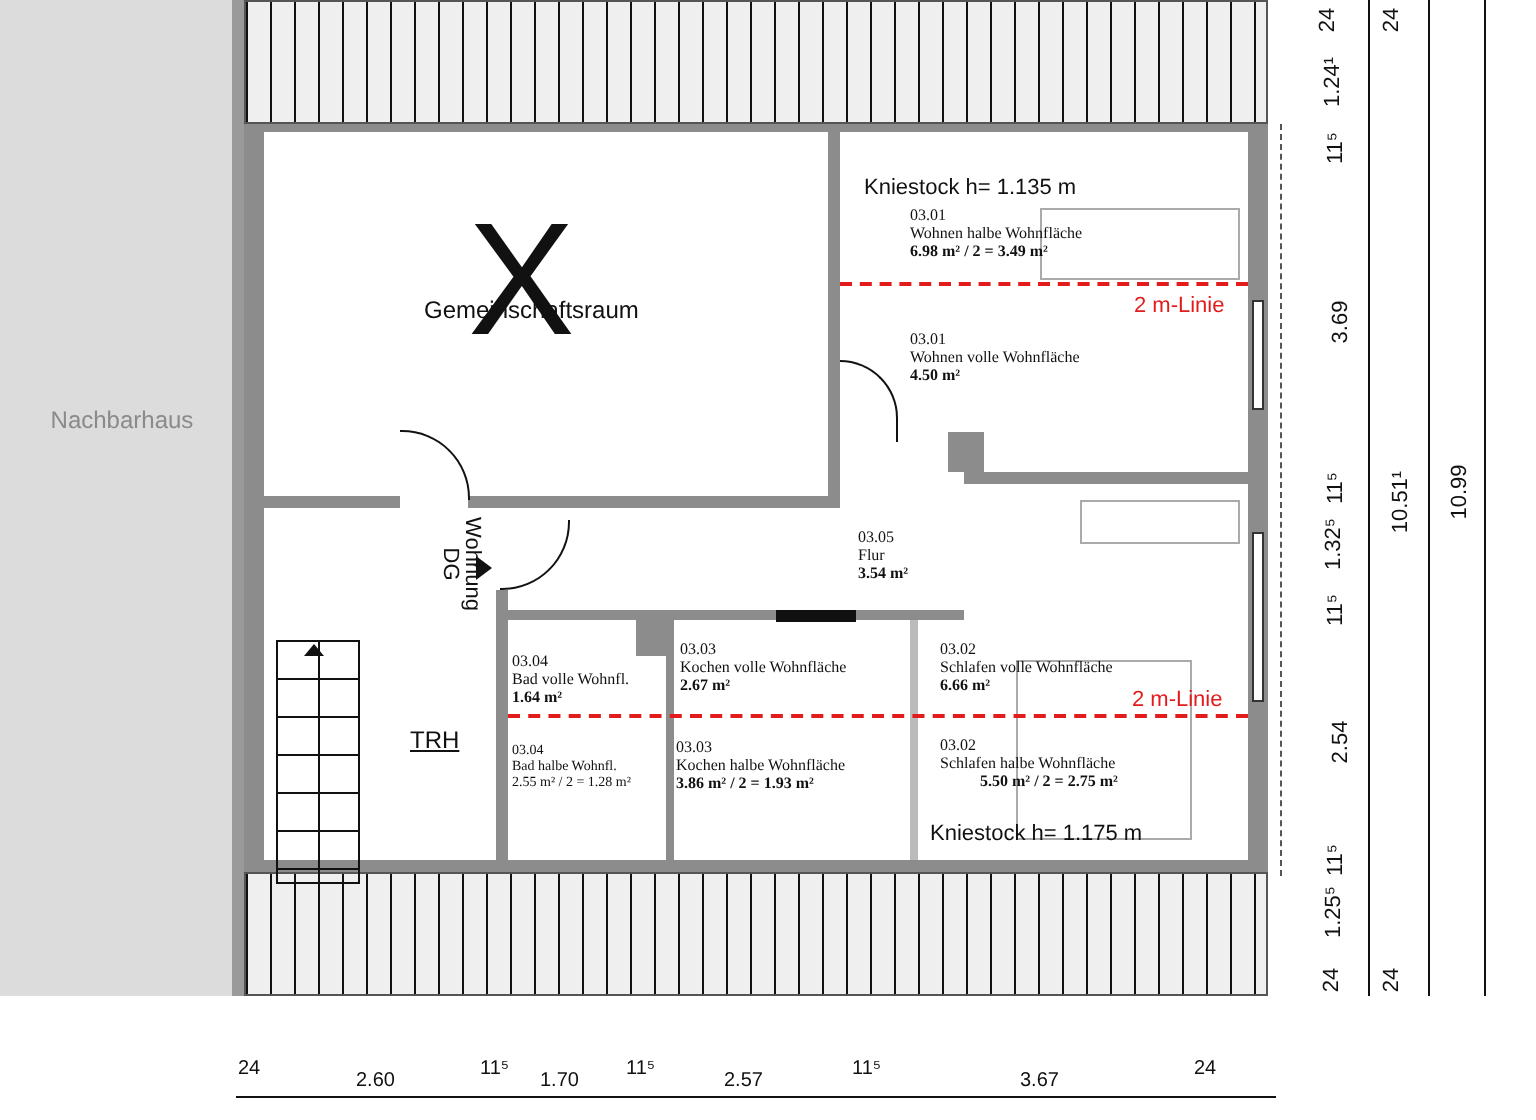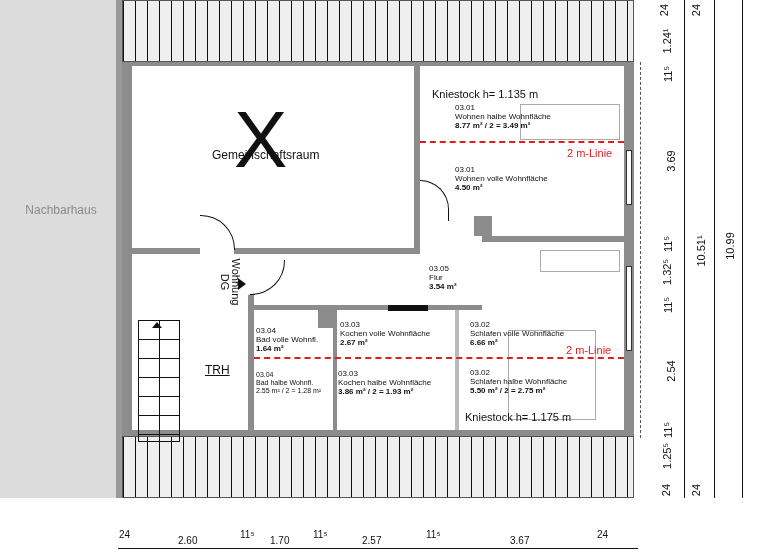--- a/index.html
+++ b/index.html
@@ -6,21 +6,21 @@
   body { width:768px; height:560px; background:#ffffff; position:relative; overflow:hidden;
          font-family:"Liberation Sans", sans-serif; color:#111; }
   .abs { position:absolute; }
   .neighbor { left:0; top:0; width:122px; height:498px; background:#dcdcdc; border-right:6px solid #9a9a9a; box-sizing:border-box; }
   .neighbor-label { left:0; top:203px; width:122px; text-align:center; font-size:12px; color:#8a8a8a; }
   .roof { background-color:#efefef;
           background-image:repeating-linear-gradient(90deg, #111 0 1px, transparent 1px 12px);
           border:1px solid #555; box-sizing:border-box; }
   .wall { background:#8c8c8c; }
   .wall-dark { background:#111; }
-  .room-label { font-size:8px; line-height:9px; color:#111; }
+  .room-label { font-size:8px; line-height:9px; color:#111;font-family:Liberation Serif, serif; }
   .mid { font-size:12px;text-align:center; }
   .red-line { border-top:2px dashed #e21b1b; height:0; }
   .red-text { color:#e21b1b; font-size:11px; }
   .vtext { transform:rotate(-90deg); transform-origin:center; white-space:nowrap; font-size:11px; }
   .stairs { border:1px solid #111; background:
             repeating-linear-gradient(180deg, transparent 0 18px, #111 18px 19px); }
   .stairs::after { content:""; position:absolute; left:50%; top:0; bottom:0; border-left:1px solid #111; }
   .furn { border:1.5px solid #aaa; box-sizing:border-box; }
   .dimline-h { border-top:1px solid #111; height:0; }
   .dimline-v { border-left:1px solid #111; width:0; }
@@ -79,21 +79,21 @@
   <div>DG</div>
 </div>
 
 <div class="abs mid" style="left:205px;top:363px;text-decoration:underline;">TRH</div>
 
 <div class="abs" style="left:432px;top:88px;font-size:11px;">Kniestock h= 1.135 m</div>
 
 <div class="abs room-label" style="left:455px;top:103px;">
   <div>03.01</div>
   <div>Wohnen halbe Wohnfläche</div>
-  <div style="font-weight:bold;">8.77 m² / 2 = 3.49 m²</div>
+  <div style="font-weight:bold;">6.98 m² / 2 = 3.49 m²</div>
 </div>
 
 <div class="abs red-line" style="left:420px;top:141px;width:204px;"></div>
 <div class="abs red-text" style="left:567px;top:147px;">2 m-Linie</div>
 
 <div class="abs room-label" style="left:455px;top:165px;">
   <div>03.01</div>
   <div>Wohnen volle Wohnfläche</div>
   <div style="font-weight:bold;">4.50 m²</div>
 </div>
@@ -133,21 +133,21 @@
 
 <div class="abs room-label" style="left:470px;top:320px;">
   <div>03.02</div>
   <div>Schlafen volle Wohnfläche</div>
   <div style="font-weight:bold;">6.66 m²</div>
 </div>
 
 <div class="abs room-label" style="left:470px;top:368px;">
   <div>03.02</div>
   <div>Schlafen halbe Wohnfläche</div>
-  <div style="font-weight:bold;">5.50 m² / 2 = 2.75 m²</div>
+  <div style="font-weight:bold;margin-left:20px;">5.50 m² / 2 = 2.75 m²</div>
 </div>
 
 <div class="abs" style="left:465px;top:411px;font-size:11px;">Kniestock h= 1.175 m</div>
 
 <div class="abs dimline-h" style="left:118px;top:548px;width:520px;"></div>
 <div class="abs tick" style="left:119px;top:529px;">24</div>
 <div class="abs tick" style="left:178px;top:535px;">2.60</div>
 <div class="abs tick" style="left:240px;top:529px;">11⁵</div>
 <div class="abs tick" style="left:270px;top:535px;">1.70</div>
 <div class="abs tick" style="left:313px;top:529px;">11⁵</div>

